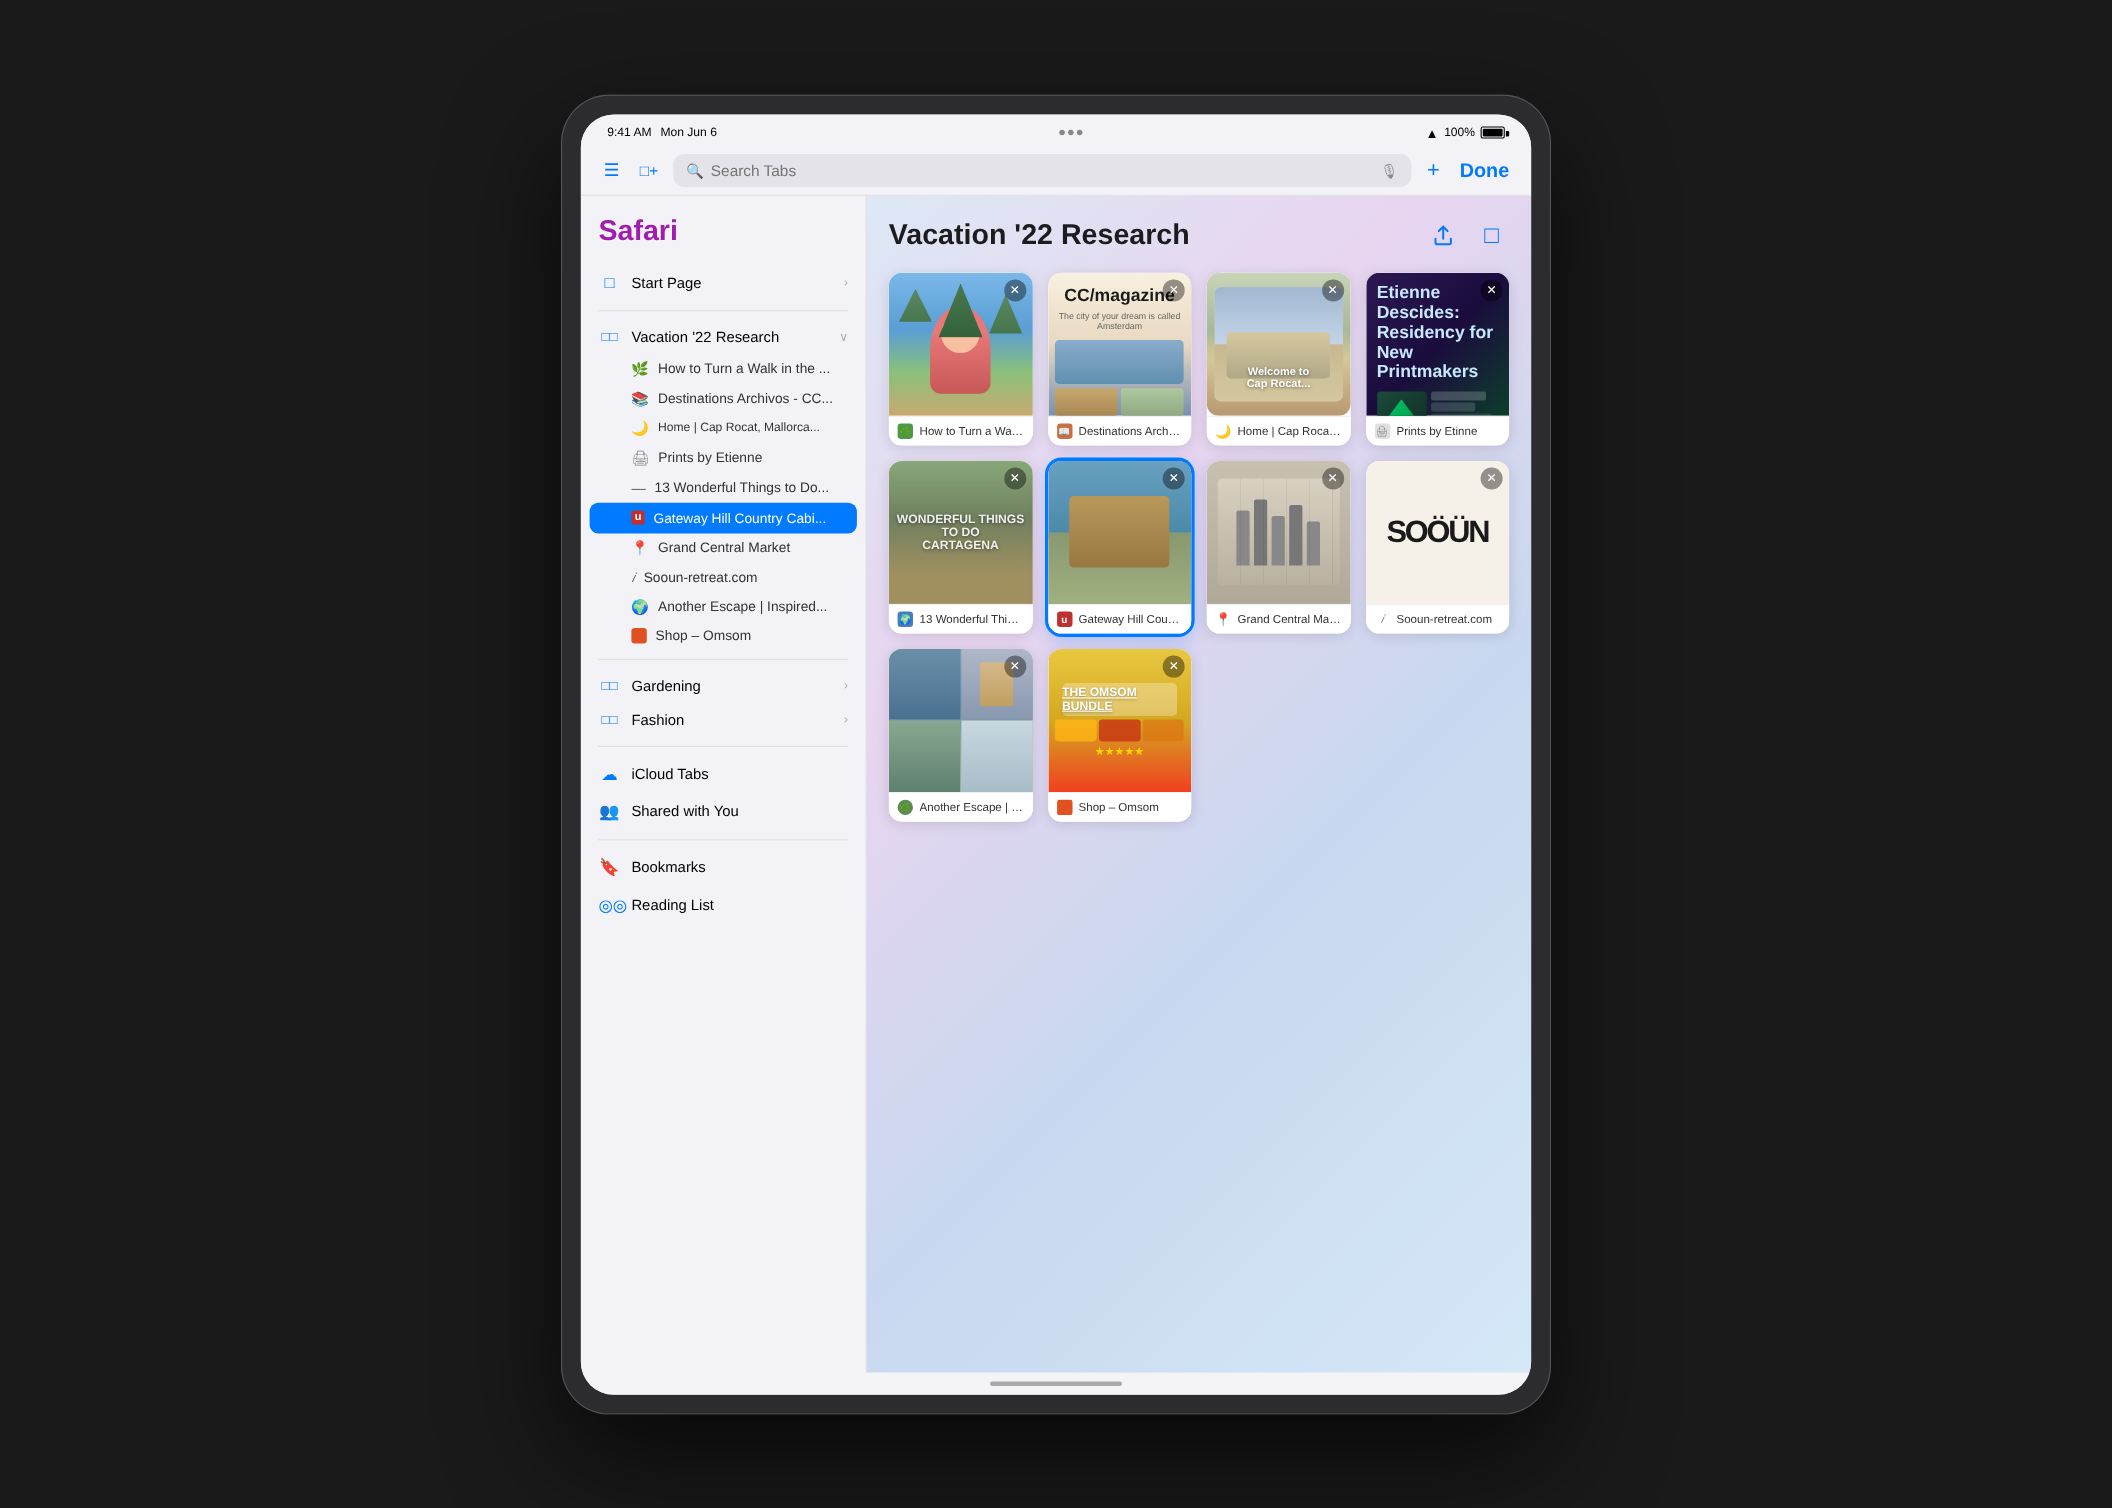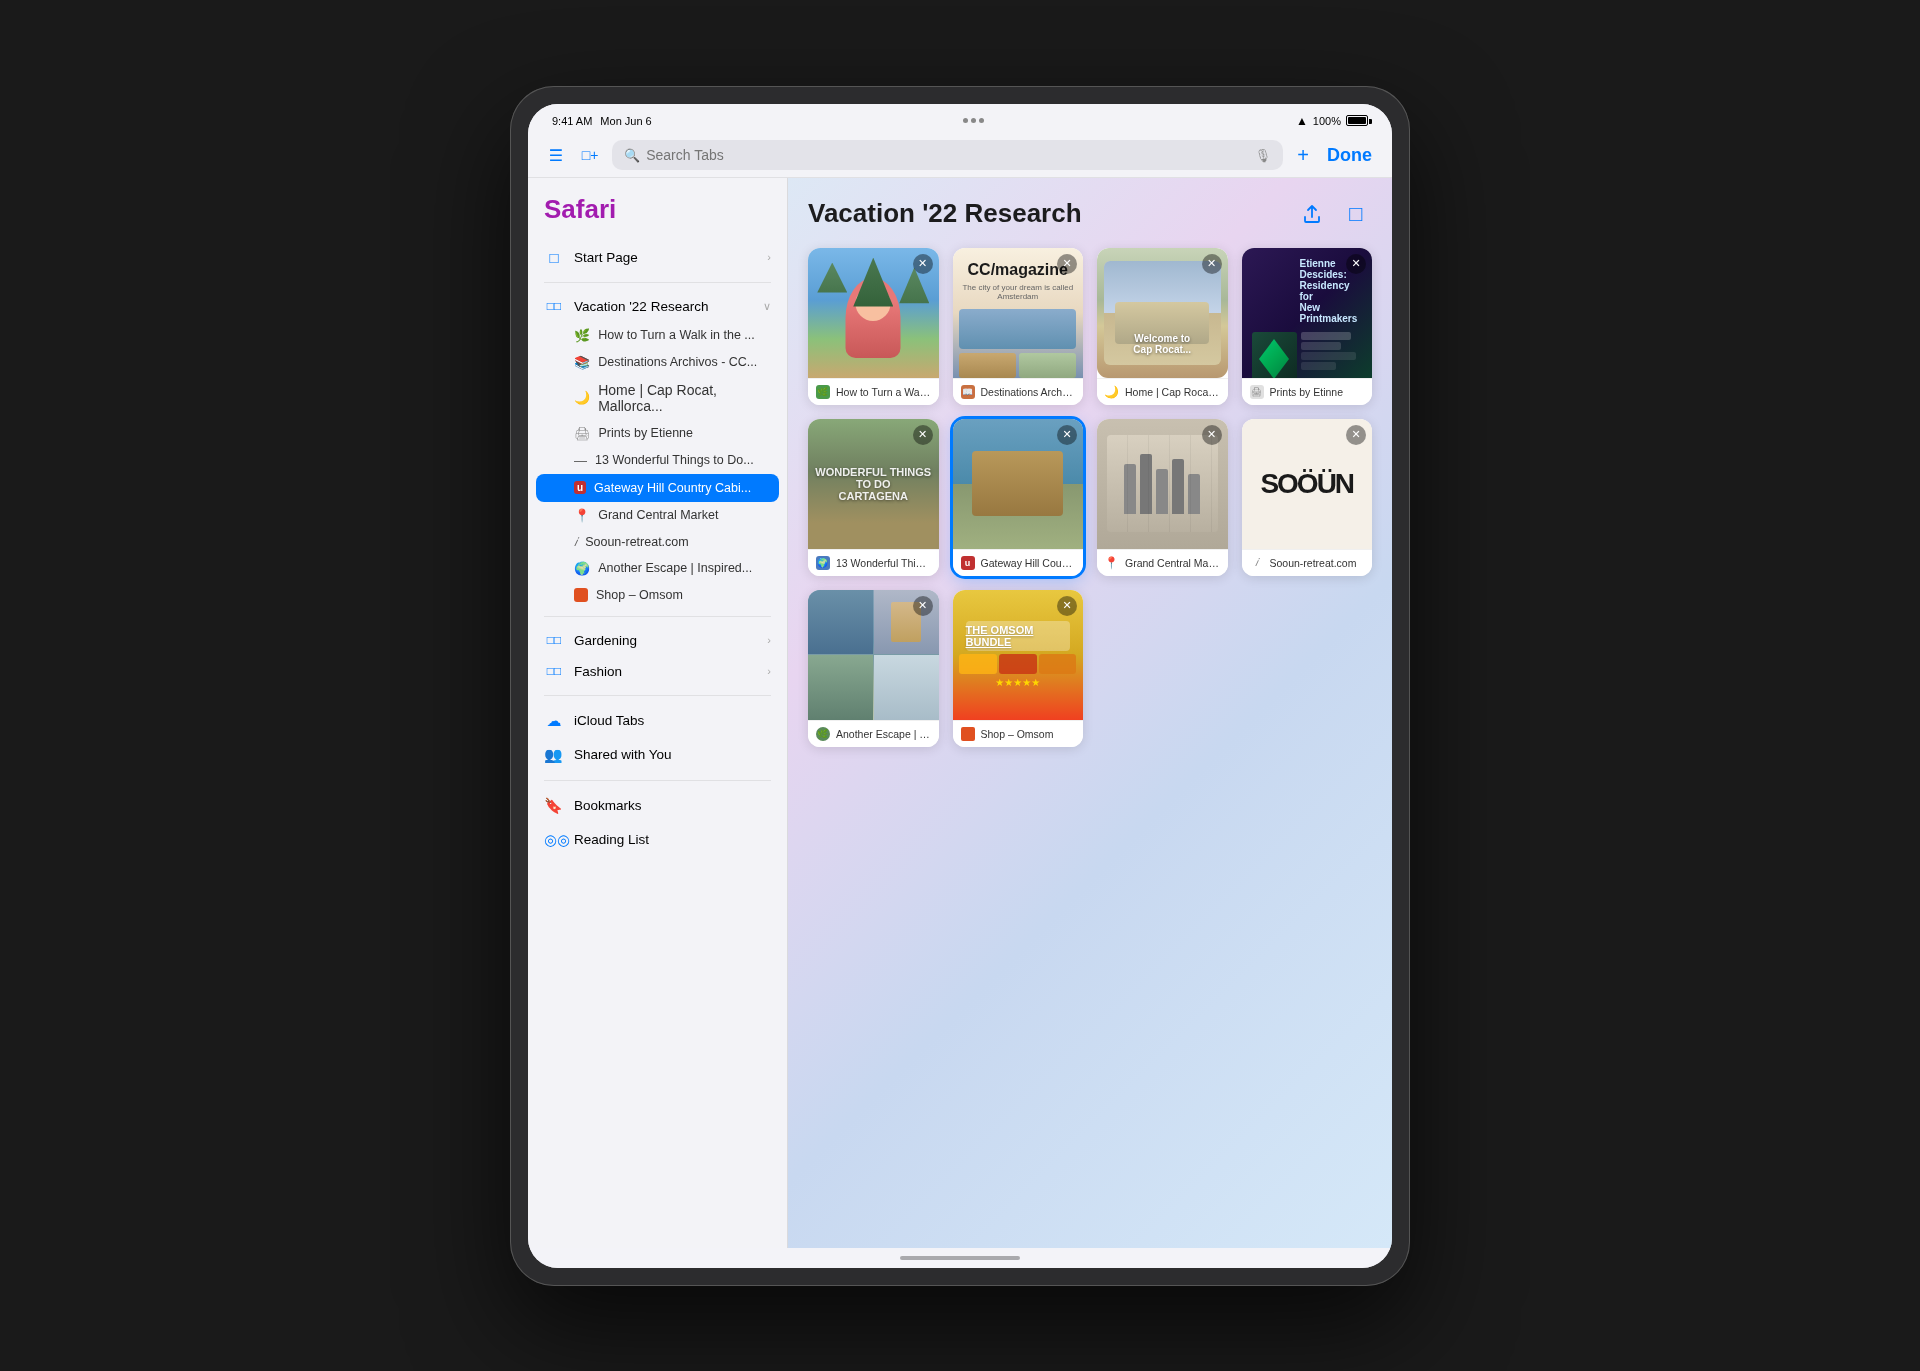--- a/index.html
+++ b/index.html
@@ -432,21 +432,21 @@
         <div class="sidebar-child">
           <span class="child-icon">🌿</span>
           <span style="font-size:12.5px; color:#333;">How to Turn a Walk in the ...</span>
         </div>
         <div class="sidebar-child">
           <span class="child-icon">📚</span>
           <span style="font-size:12.5px; color:#333;">Destinations Archivos - CC...</span>
         </div>
         <div class="sidebar-child">
           <span class="child-icon">🌙</span>
-          <span style="font-size:14px; color:#333;">Home | Cap Rocat, Mallorca...</span>
+          <span style="font-size:11px; color:#333;">Home | Cap Rocat, Mallorca...</span>
         </div>
         <div class="sidebar-child">
           <span class="child-icon">🖨</span>
           <span style="font-size:12.5px; color:#333;">Prints by Etienne</span>
         </div>
         <div class="sidebar-child">
           <span class="child-icon" style="color:#555;">—</span>
           <span style="font-size:12.5px; color:#333;">13 Wonderful Things to Do...</span>
         </div>
         <div class="sidebar-child active-child">
@@ -578,21 +578,21 @@
             <div class="tab-card-footer">
               <div class="tab-favicon" style="color:#888; font-size:12px;">🌙</div>
               <span class="tab-card-title">Home | Cap Rocat, Mallorca | ...</span>
             </div>
           </div>
 
           <div class="tab-card">
             <div class="tab-close">✕</div>
             <div class="tab-card-thumb">
               <div class="thumb-etienne" style="display:flex; flex-direction:column; align-items:flex-start; padding:10px; gap:4px;">
-                <div style="color:#c8e8ff; font-size:10px; font-weight:600;margin-left:48px;">Etienne Descides:<br>Residency for<br>New Printmakers</div>
+                <div style="color:#c8e8ff; font-size:16px; font-weight:600;">Etienne Descides:<br>Residency for<br>New Printmakers</div>
                 <div style="display:flex; gap:4px; margin-top:4px;">
                   <div style="width:45px; height:55px; background:linear-gradient(135deg,#1a4a3a 0%,#0d2820 100%); border-radius:3px; display:flex; align-items:center; justify-content:center;">
                     <div style="width:30px; height:40px; background:linear-gradient(135deg,#00c870 0%,#00a850 50%,#008040 100%); clip-path:polygon(50% 0%, 100% 50%, 50% 100%, 0 50%);"></div>
                   </div>
                   <div style="display:flex; flex-direction:column; gap:2px;">
                     <div style="width:50px; height:8px; background:rgba(255,255,255,0.2); border-radius:2px;"></div>
                     <div style="width:40px; height:8px; background:rgba(255,255,255,0.15); border-radius:2px;"></div>
                     <div style="width:55px; height:8px; background:rgba(255,255,255,0.1); border-radius:2px;"></div>
                     <div style="width:35px; height:8px; background:rgba(255,255,255,0.1); border-radius:2px;"></div>
                   </div>

